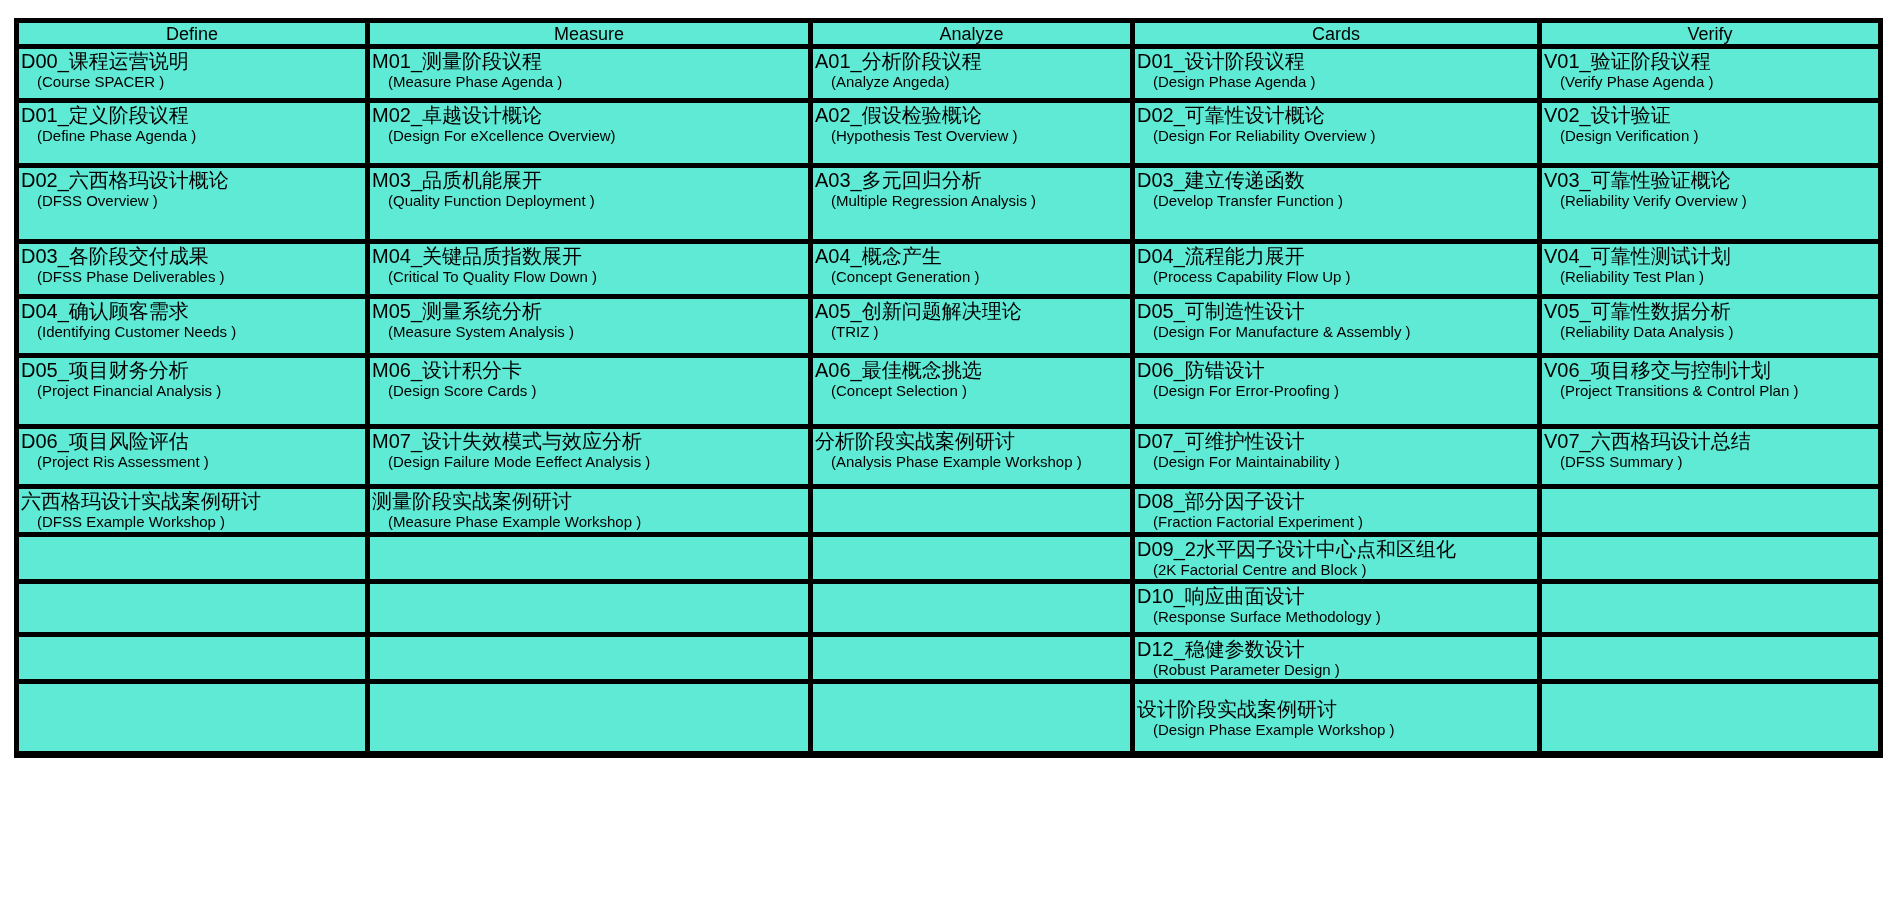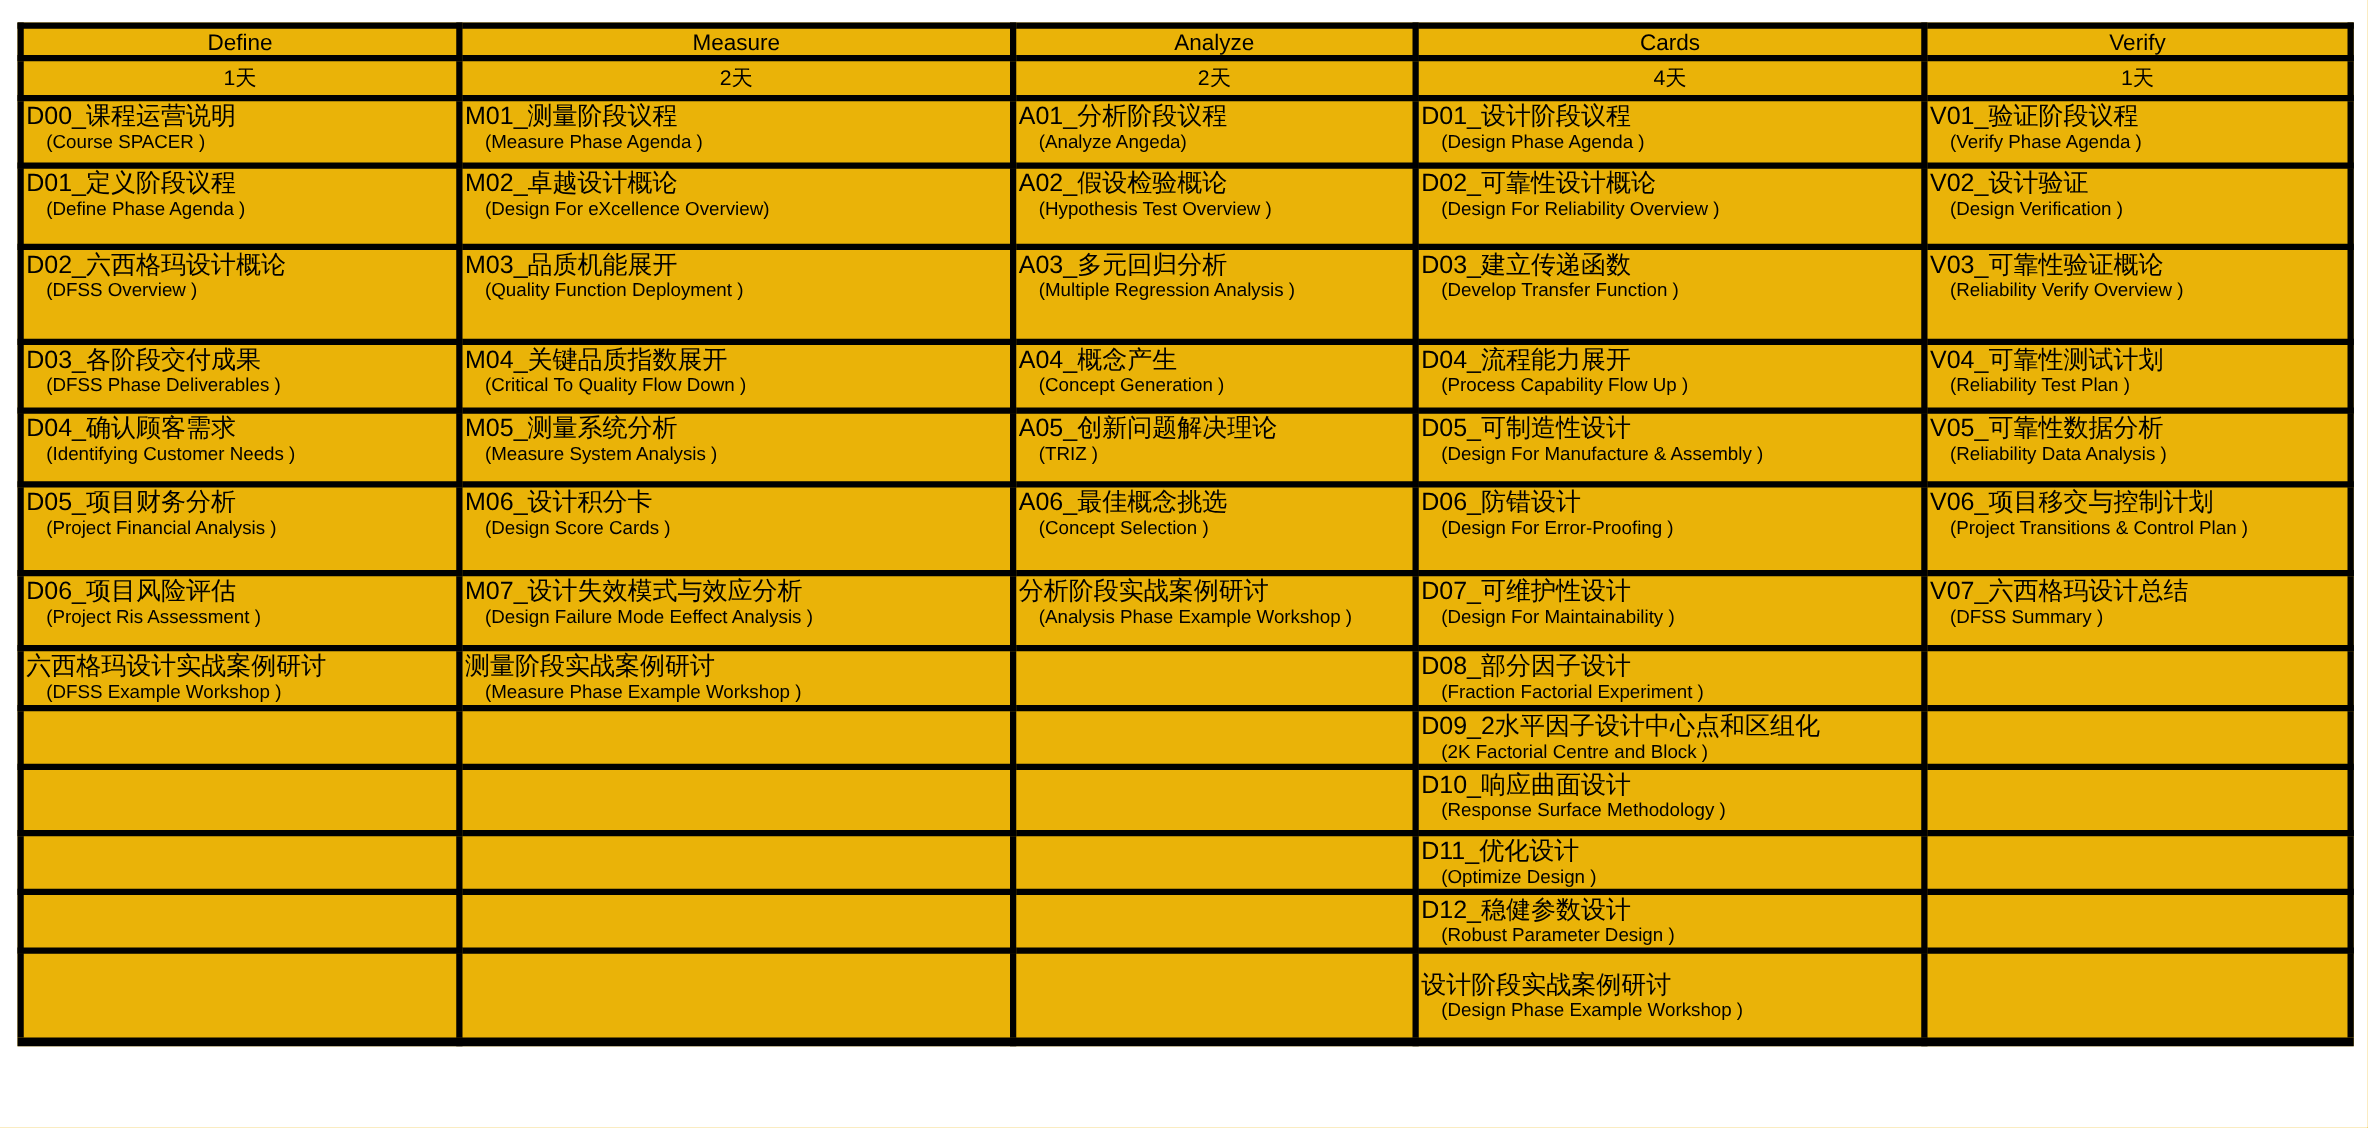--- a/index.html
+++ b/index.html
@@ -11,21 +11,21 @@
     font-family: "Liberation Sans", "DejaVu Sans", sans-serif;
     color: #000000;
     overflow: hidden;
   }
   table.course-table {
     position: absolute;
     left: 14px;
     top: 18px;
     border-collapse: collapse;
     table-layout: fixed;
-    background: #eab308;
+    background: #5eead4;
     border: 5px solid #000000;
     border-bottom-width: 7px;
   }
   .course-table th,
   .course-table td {
     border: 5px solid #000000;
     overflow: hidden;
   }
   tr.phase-row th {
     font-size: 18px;
@@ -73,27 +73,20 @@
     <col style="width:341px">
   </colgroup>
   <thead>
     <tr class="phase-row" style="height:26px">
       <th>Define</th>
       <th>Measure</th>
       <th>Analyze</th>
       <th>Cards</th>
       <th>Verify</th>
     </tr>
-    <tr class="days-row" style="height:32px">
-      <td>1天</td>
-      <td>2天</td>
-      <td>2天</td>
-      <td>4天</td>
-      <td>1天</td>
-    </tr>
   </thead>
   <tbody>
     <tr style="height:54px">
       <td class="cell">
         <div class="cn">D00_课程运营说明</div>
         <div class="en">(Course SPACER )</div>
       </td>
       <td class="cell">
         <div class="cn">M01_测量阶段议程</div>
         <div class="en">(Measure Phase Agenda )</div>
@@ -269,30 +262,20 @@
       </td>
       <td class="cell"></td>
     </tr>
     <tr style="height:53px">
       <td class="cell"></td>
       <td class="cell"></td>
       <td class="cell"></td>
       <td class="cell">
         <div class="cn">D10_响应曲面设计</div>
         <div class="en">(Response Surface Methodology )</div>
-      </td>
-      <td class="cell"></td>
-    </tr>
-    <tr style="height:45px">
-      <td class="cell"></td>
-      <td class="cell"></td>
-      <td class="cell"></td>
-      <td class="cell">
-        <div class="cn">D11_优化设计</div>
-        <div class="en">(Optimize Design )</div>
       </td>
       <td class="cell"></td>
     </tr>
     <tr style="height:45px">
       <td class="cell"></td>
       <td class="cell"></td>
       <td class="cell"></td>
       <td class="cell">
         <div class="cn">D12_稳健参数设计</div>
         <div class="en">(Robust Parameter Design )</div>

